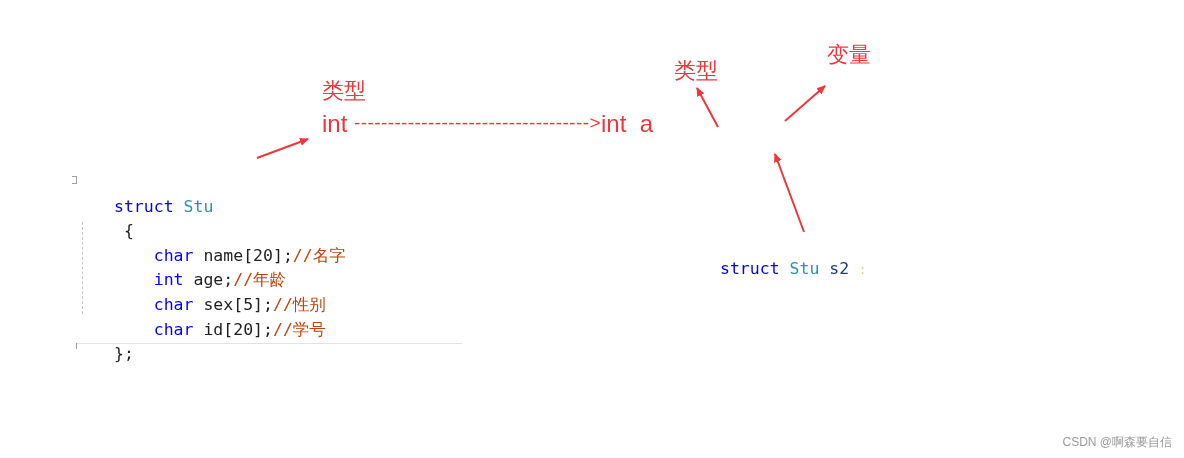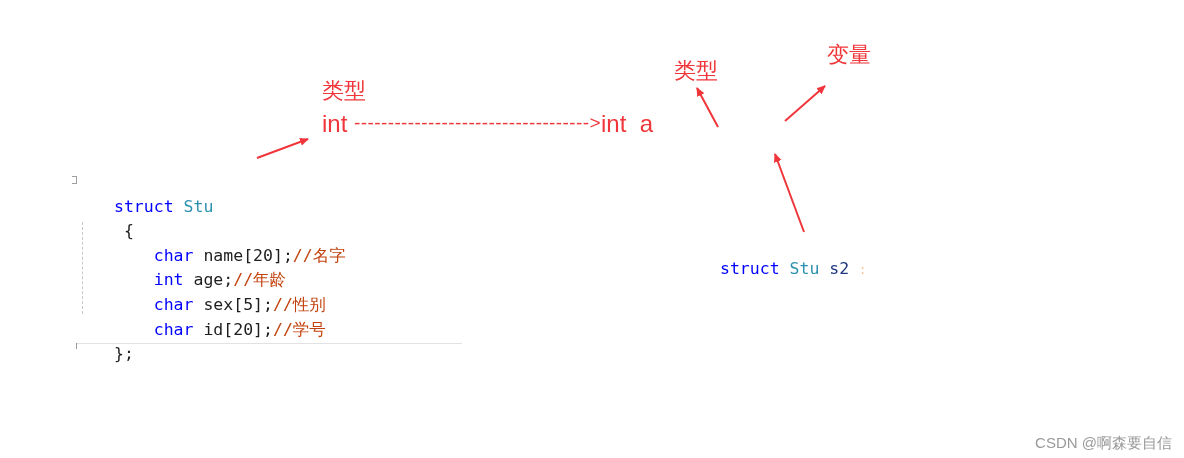--- a/index.html
+++ b/index.html
@@ -63,21 +63,21 @@
   }
   .decl-block { left: 684px; top: 232px; }
   .decl-end-marker {
     font-family: "DejaVu Sans Mono", monospace;
     color: #f5c28a;
     font-size: 12px;
   }
   .watermark {
     right: 12px; top: 434px;
     font-family: "Liberation Sans", sans-serif;
-    font-size: 15px;
+    font-size: 12px;
     color: #9a9a9a;
   }
   svg.overlay { position: absolute; left: 0; top: 0; }
 </style>
 </head>
 <body>
 
 <svg class="overlay" width="1184" height="458">
   <defs>
     <marker id="ah" markerWidth="10" markerHeight="10" refX="8" refY="5" orient="auto" markerUnits="userSpaceOnUse">

